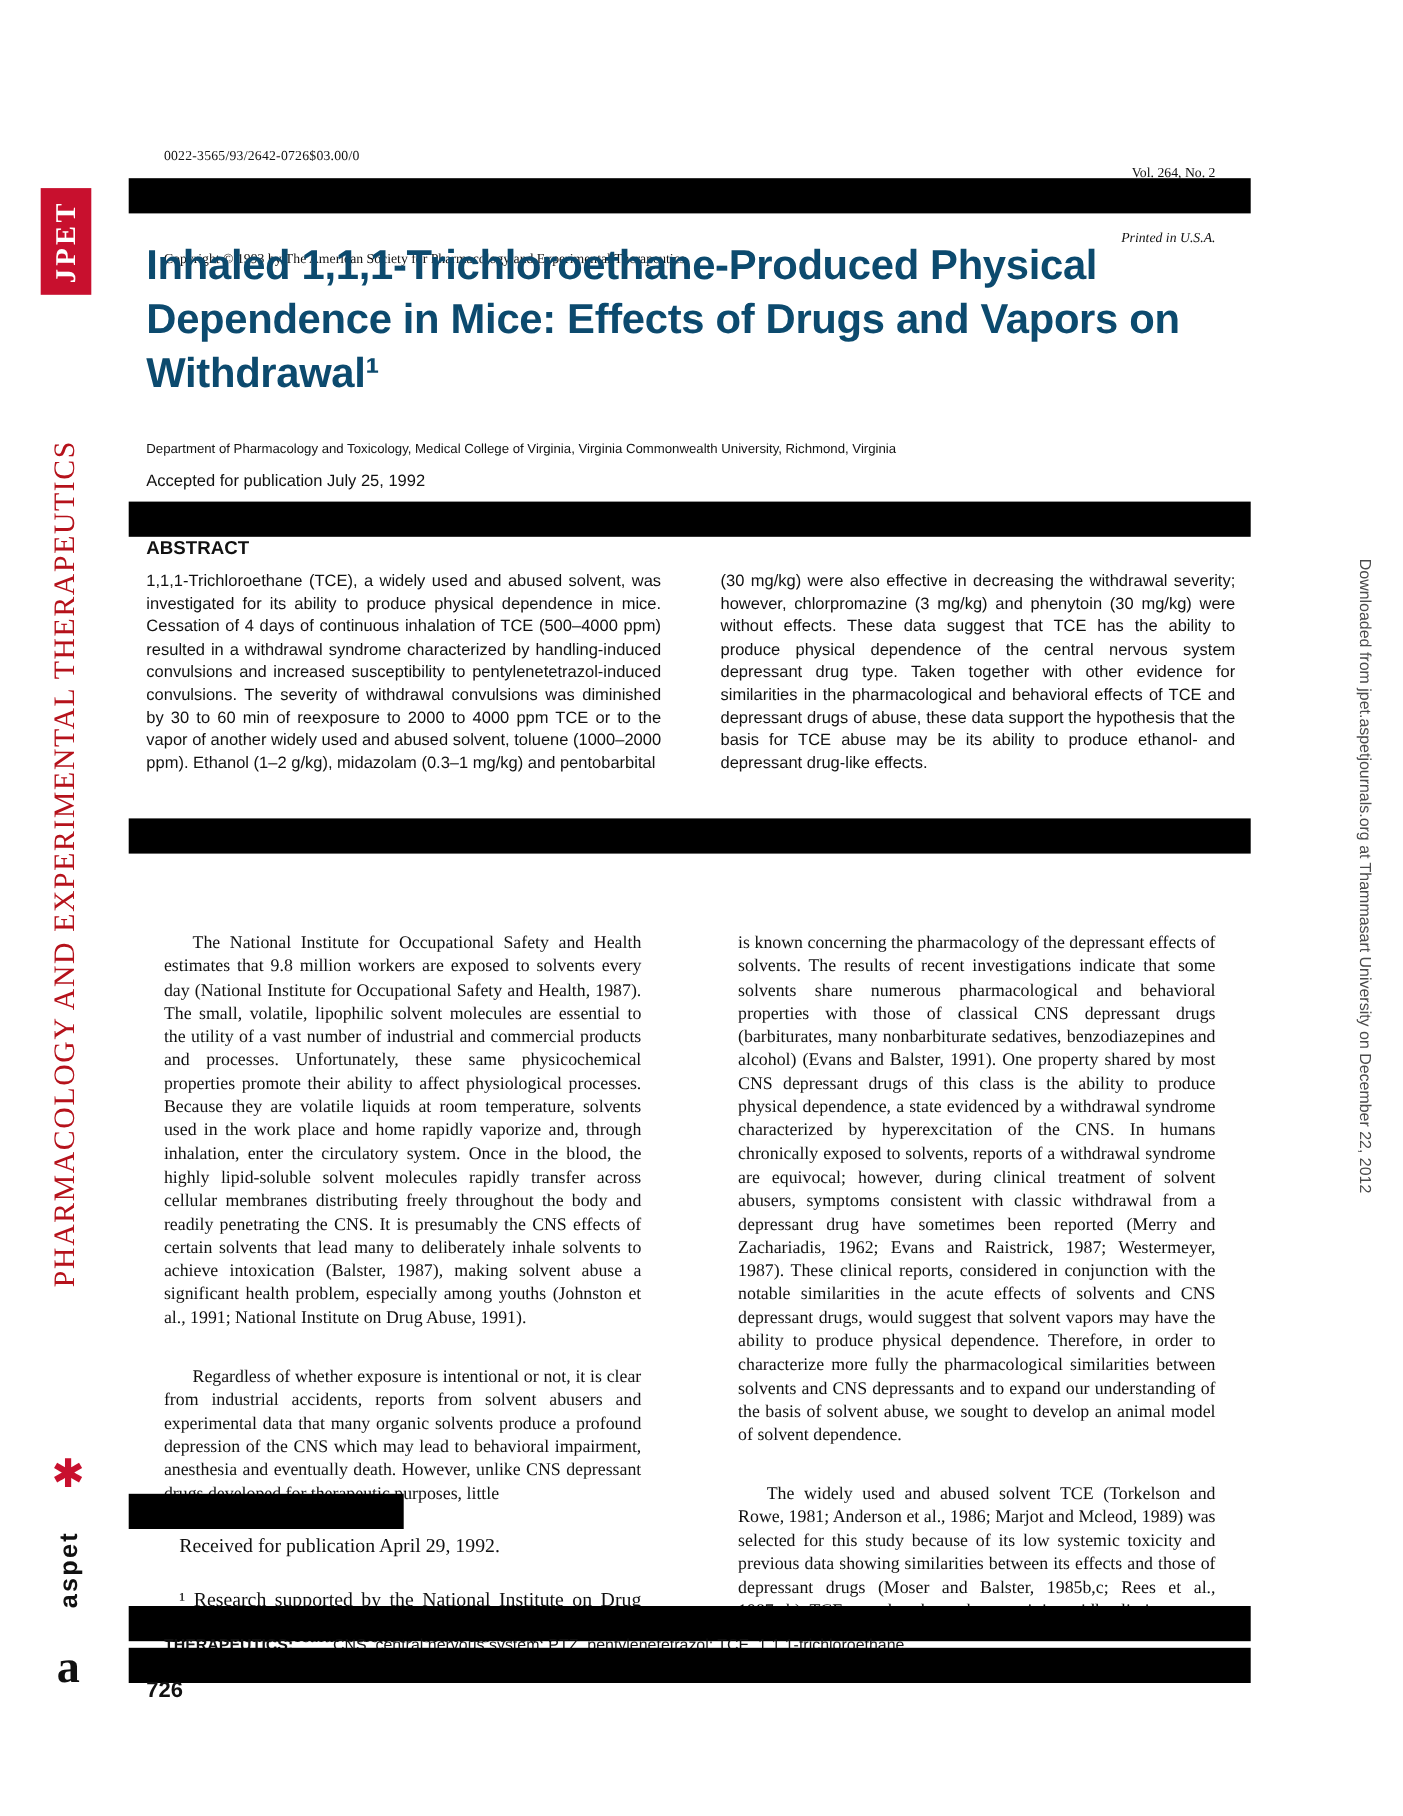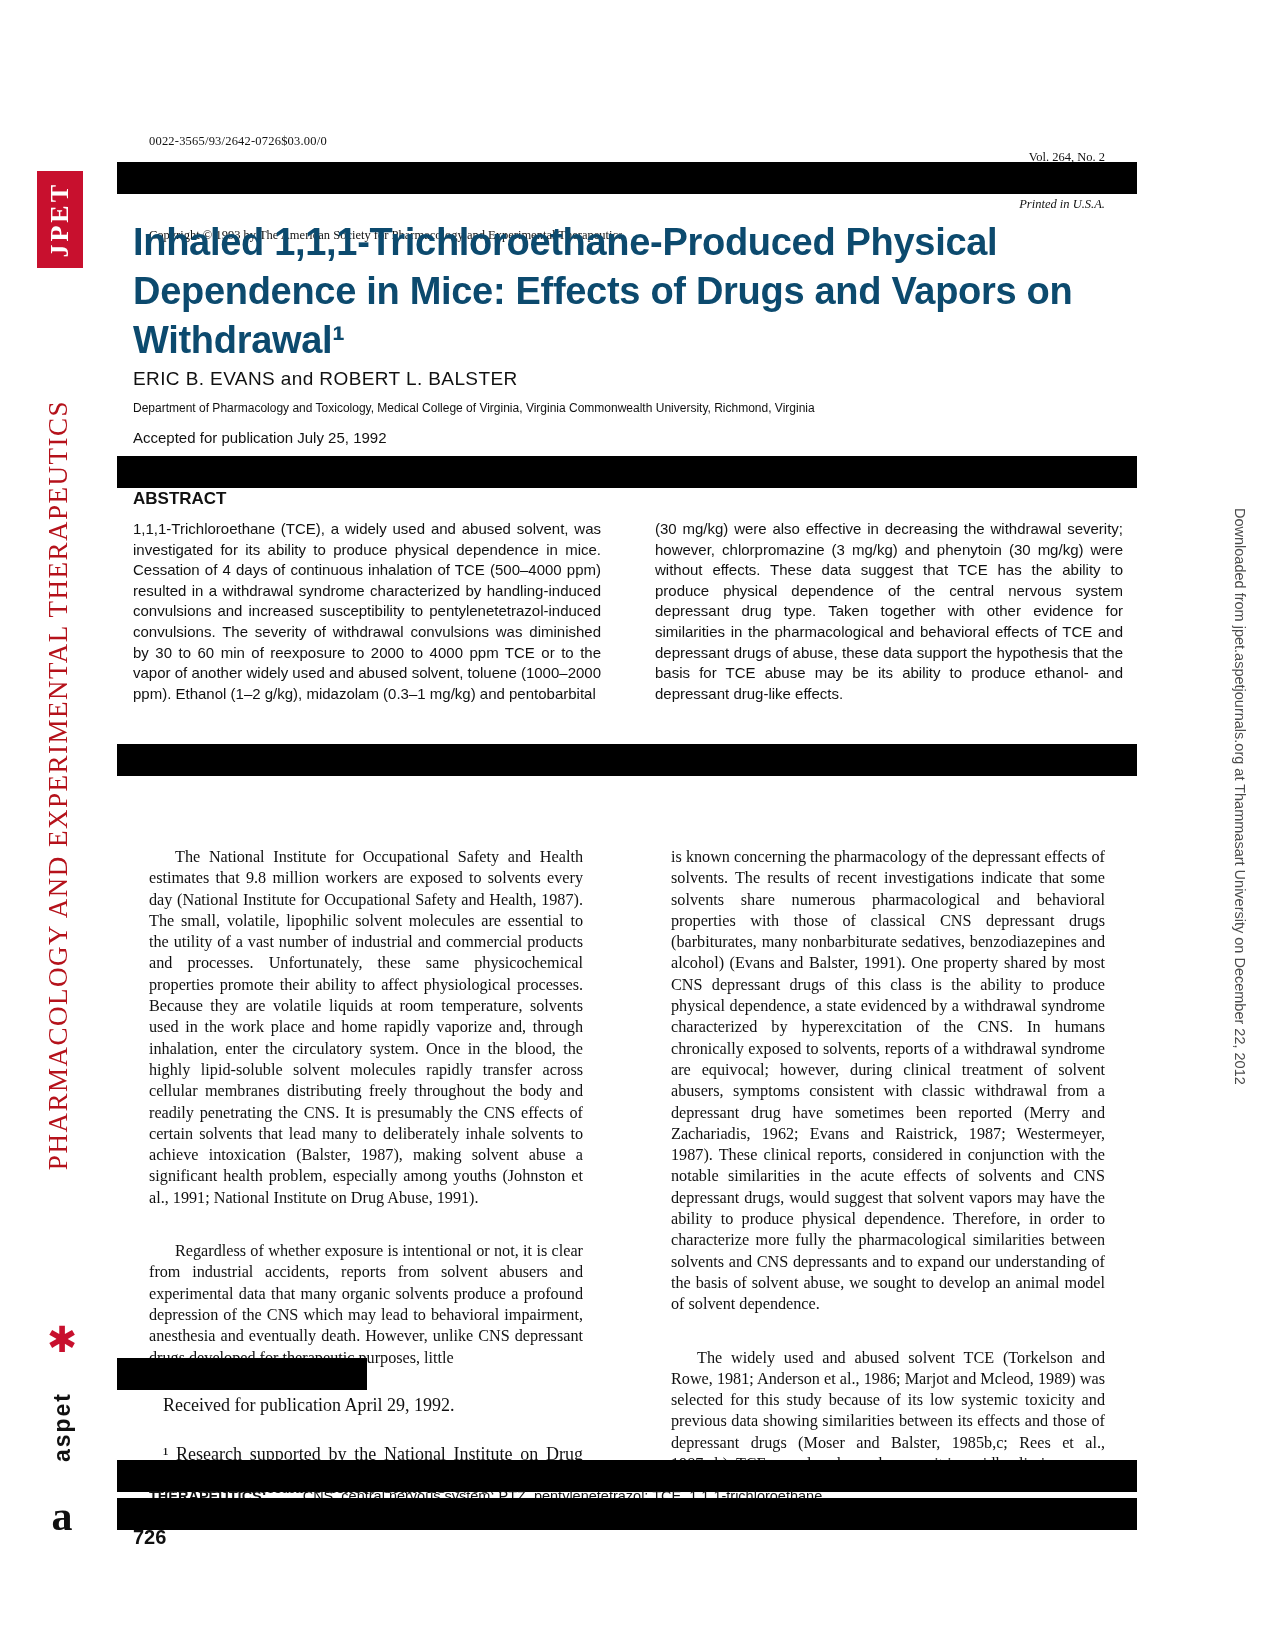--- a/index.html
+++ b/index.html
@@ -7,21 +7,21 @@
   .page {
     position:relative; width:1275px; height:1651px; background:#ffffff;
     font-family:"Liberation Serif", serif; color:#111; overflow:hidden;
   }
 
   
   .hdr-left { position:absolute; left:85px; top:70px; font-size:12.5px; line-height:15px; }
   .hdr-left .issn { letter-spacing:.2px; }
   .hdr-left .jname { font-weight:bold; font-variant:small-caps; letter-spacing:.3px; }
   .hdr-right { position:absolute; left:905px; top:86px; width:200px; text-align:right; font-size:12.5px; line-height:15px; }
-  .hdr-right .printed { font-style:italic; }
+  .hdr-right .printed { font-style:italic;margin-top:12px; }
   .rule { position:absolute; background:#000; }
 
   
   .title {
     position:absolute; left:85px; top:170px; width:1015px;
     font-family:"Liberation Sans", sans-serif; font-weight:bold;
     font-size:38px; line-height:49px; letter-spacing:-.3px; color:#0c4a6e;
   }
   .authors { position:absolute; left:85px; top:320px; font-family:"Liberation Sans", sans-serif; font-size:19px; letter-spacing:.4px; }
   .affiliation { position:absolute; left:85px; top:353px; font-family:"Liberation Sans", sans-serif; font-size:12px; }
@@ -106,21 +106,20 @@
     <div class="jname">The Journal of Commonwealth and Experimental Therapeutics</div>
     <div class="copyright">Copyright © 1993 by The American Society for Pharmacology and Experimental Therapeutics</div>
   </div>
   <div class="hdr-right">
     <div>Vol. 264, No. 2</div>
     <div class="printed">Printed in U.S.A.</div>
   </div>
   <div class="rule" style="left:85px; top:130px; width:1020px; height:1px;"></div>
 
   <h1 class="title">Inhaled 1,1,1-Trichloroethane-Produced Physical Dependence in Mice: Effects of Drugs and Vapors on Withdrawal¹</h1>
-  <div class="authors">ERIC B. EVANS and ROBERT L. BALSTER</div>
   <div class="affiliation">Department of Pharmacology and Toxicology, Medical College of Virginia, Virginia Commonwealth University, Richmond, Virginia</div>
   <div class="accepted">Accepted for publication July 25, 1992</div>
 
   <div class="rule" style="left:85px; top:424px; width:1020px; height:2px;"></div>
   <div class="abs-heading">ABSTRACT</div>
   <div class="abs-col l">1,1,1-Trichloroethane (TCE), a widely used and abused solvent, was investigated for its ability to produce physical dependence in mice. Cessation of 4 days of continuous inhalation of TCE (500–4000 ppm) resulted in a withdrawal syndrome characterized by handling-induced convulsions and increased susceptibility to pentylenetetrazol-induced convulsions. The severity of withdrawal convulsions was diminished by 30 to 60 min of reexposure to 2000 to 4000 ppm TCE or to the vapor of another widely used and abused solvent, toluene (1000–2000 ppm). Ethanol (1–2 g/kg), midazolam (0.3–1 mg/kg) and pentobarbital</div>
   <div class="abs-col r">(30 mg/kg) were also effective in decreasing the withdrawal severity; however, chlorpromazine (3 mg/kg) and phenytoin (30 mg/kg) were without effects. These data suggest that TCE has the ability to produce physical dependence of the central nervous system depressant drug type. Taken together with other evidence for similarities in the pharmacological and behavioral effects of TCE and depressant drugs of abuse, these data support the hypothesis that the basis for TCE abuse may be its ability to produce ethanol- and depressant drug-like effects.</div>
   <div class="rule" style="left:85px; top:712px; width:1020px; height:2px;"></div>
 
   <div class="body-col l">

